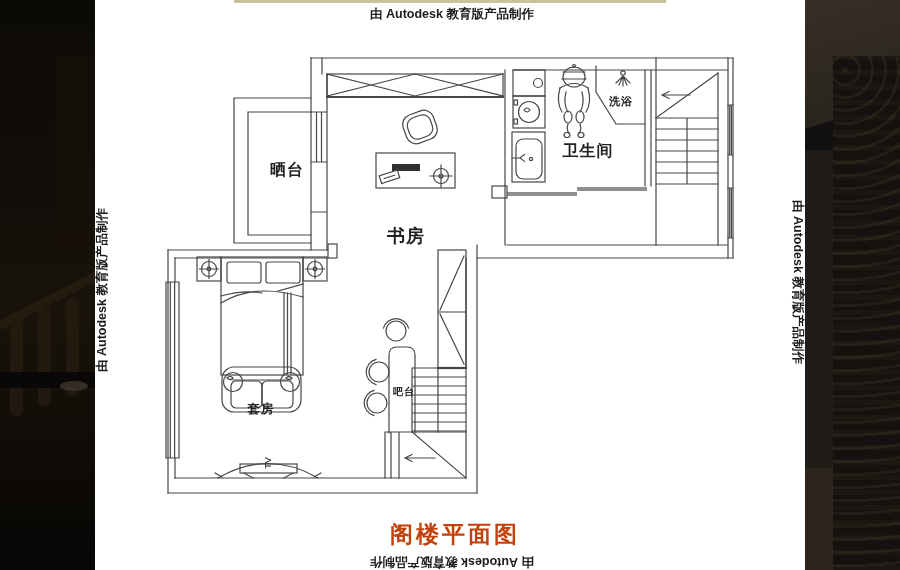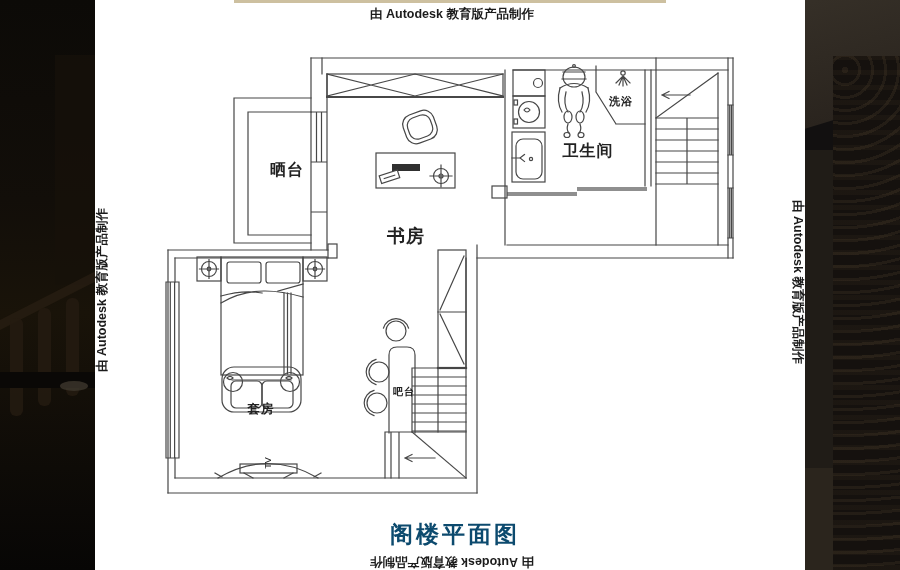--- a/index.html
+++ b/index.html
@@ -28,21 +28,21 @@
   svg.plan{position:absolute;left:0;top:0;}
   
   .wm{position:absolute;color:#1b1b1b;font-size:12.5px;font-weight:600;white-space:nowrap;
       transform:translate(-50%,-50%);}
   .wm.rot180{transform:translate(-50%,-50%) rotate(180deg);}
   .wm.rotL{transform:translate(-50%,-50%) rotate(-90deg);}
   .wm.rotR{transform:translate(-50%,-50%) rotate(90deg);}
   .lbl{position:absolute;color:#222;font-weight:700;white-space:nowrap;
        transform:translate(-50%,-50%);letter-spacing:1px;}
   .lbl.tv{transform:translate(-50%,-50%) rotate(-90deg);font-weight:400;letter-spacing:0;}
-  .title{position:absolute;color:#0c4a6e;font-size:23px;font-weight:700;letter-spacing:3px;
+  .title{position:absolute;color:#c2410c;font-size:23px;font-weight:700;letter-spacing:3px;
          white-space:nowrap;transform:translate(-50%,-50%);}
 </style>
 </head>
 <body>
 
 <div class="stage">
 
   <div class="side-left">
     <div class="frame"></div>
     <div class="rail"></div>

